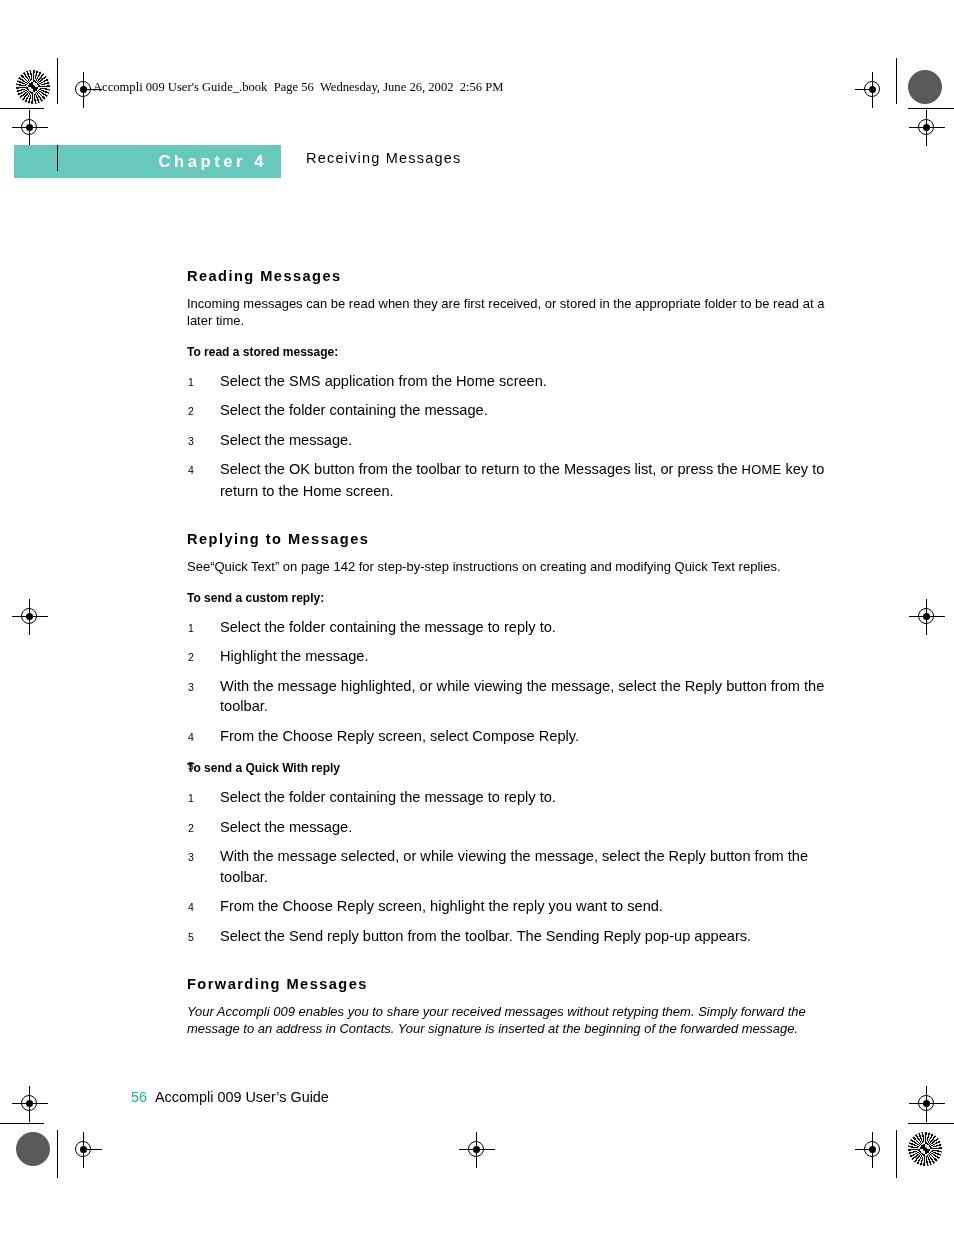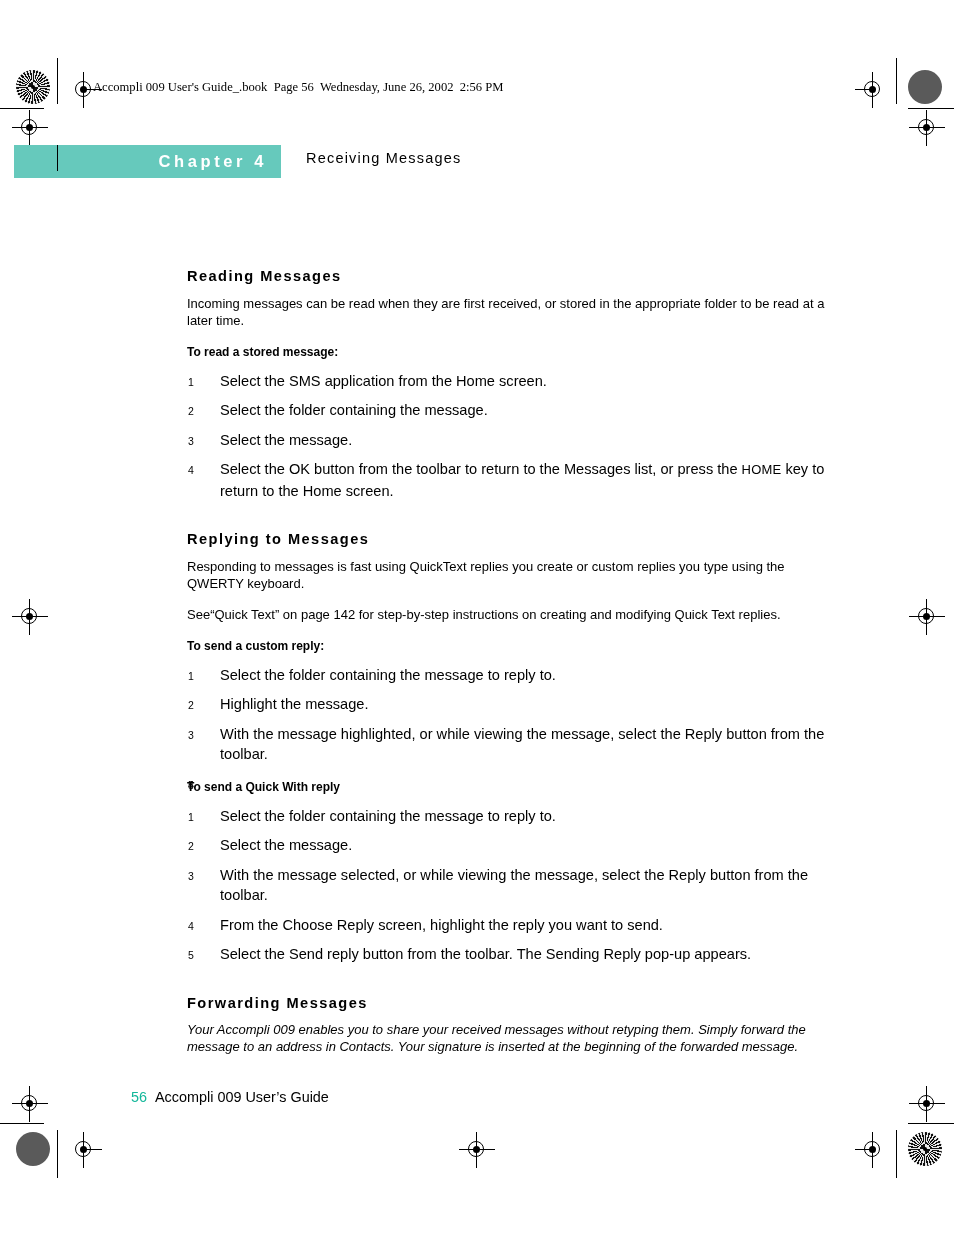--- a/index.html
+++ b/index.html
@@ -310,38 +310,38 @@
       </li>
       <li>
         <span class="num">4</span>
         <span>Select the OK button from the toolbar to return to the Messages list, or press the </span><span class="smallcaps">HOME</span><span> key to return to the Home screen.</span>
       </li>
     </ol>
   </div>
 
   <div class="section">
     <h2 class="section-head">Replying to Messages</h2>
-    <p class="para">Responding to messages is fast using QuickText replies you create or custom replies you type using the QWERTY keyboard.</p>
     <p class="para">See“Quick Text” on page 142 for step-by-step instructions on creating and modifying Quick Text replies.</p>
     <p class="subhead">To send a custom reply:</p>
     <ol class="steps">
       <li>
         <span class="num">1</span>
         <span>Select the folder containing the message to reply to.</span>
       </li>
       <li>
         <span class="num">2</span>
         <span>Highlight the message.</span>
       </li>
       <li>
         <span class="num">3</span>
         <span>With the message highlighted, or while viewing the message, select the Reply button from the toolbar.</span>
       </li>
       <li>
         <span class="num">4</span>
+        <span>From the Choose Reply screen, select Compose Reply.</span>
       </li>
       <li>
         <span class="num">5</span>
       </li>
     </ol>
     <p class="subhead">To send a Quick With reply</p>
     <ol class="steps">
       <li>
         <span class="num">1</span>
         <span>Select the folder containing the message to reply to.</span>

